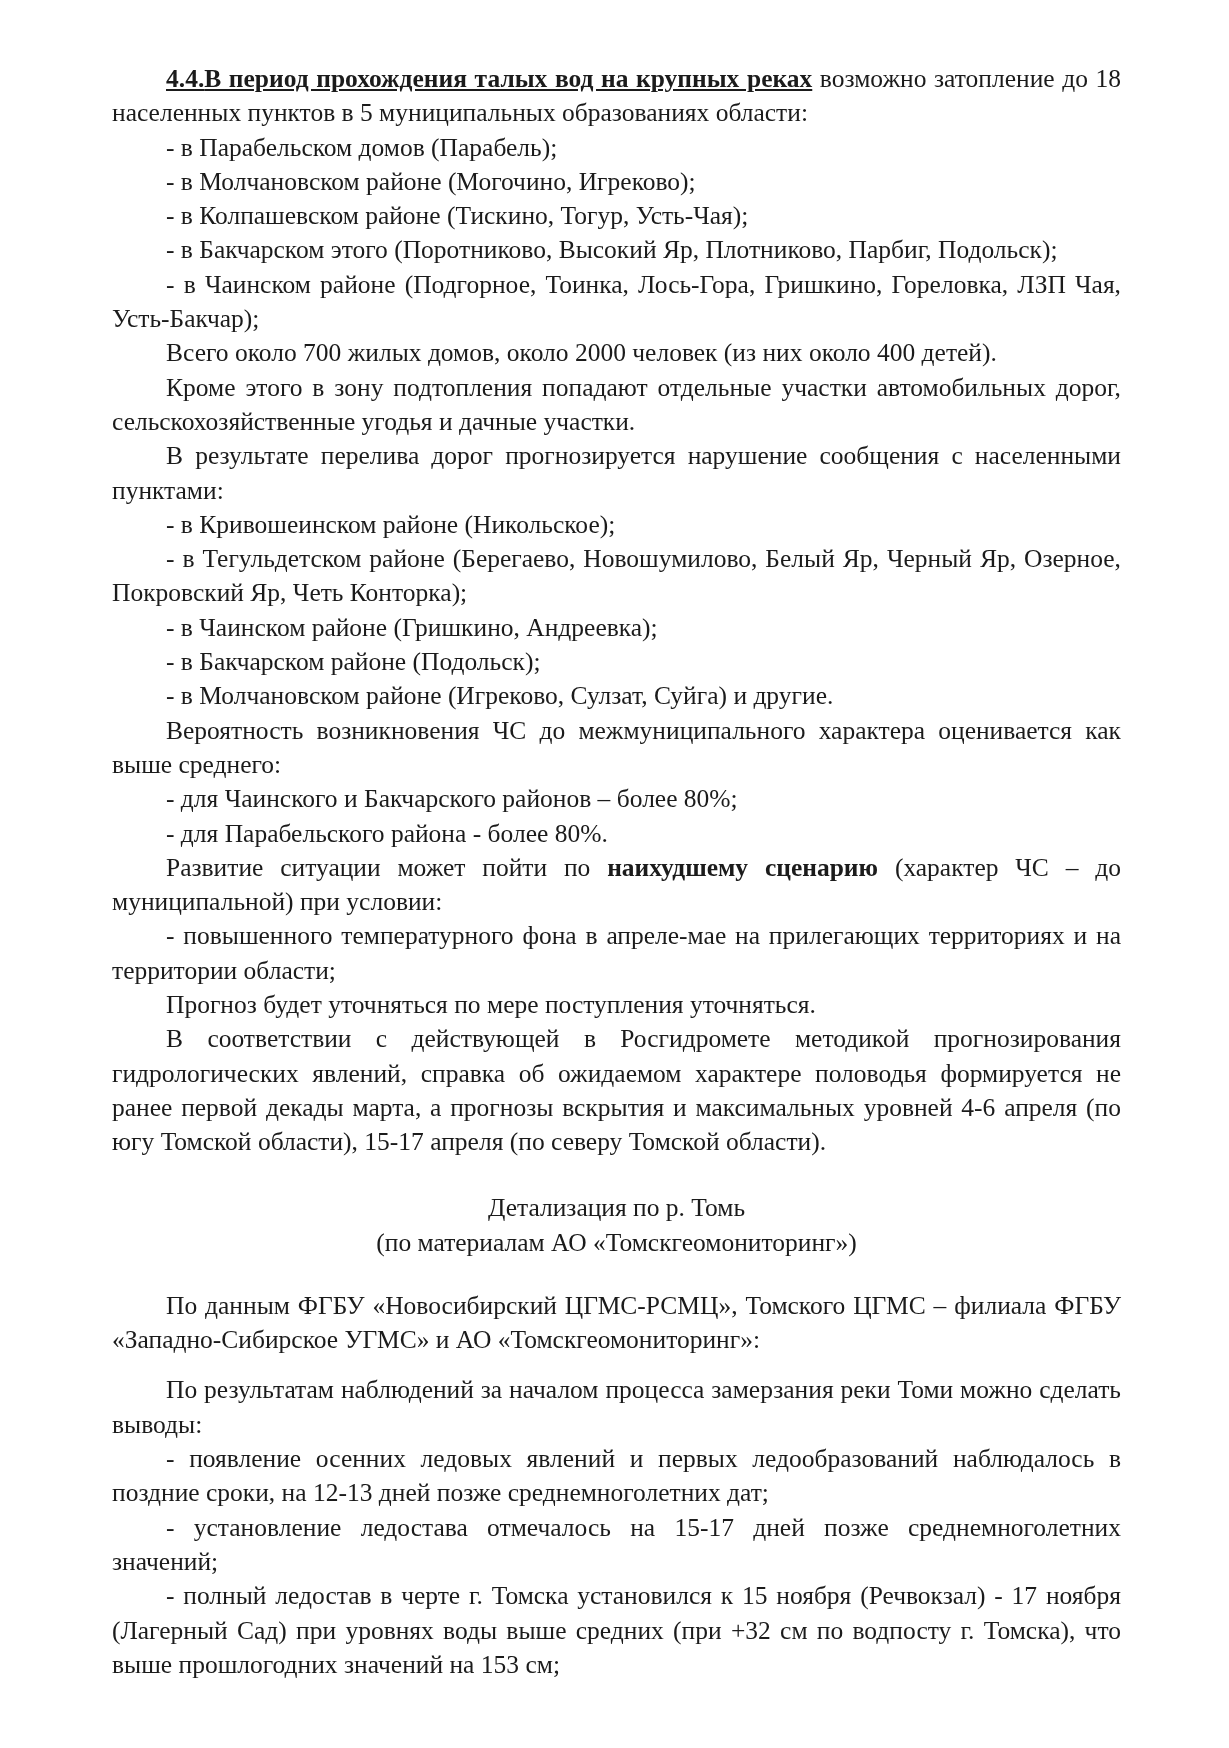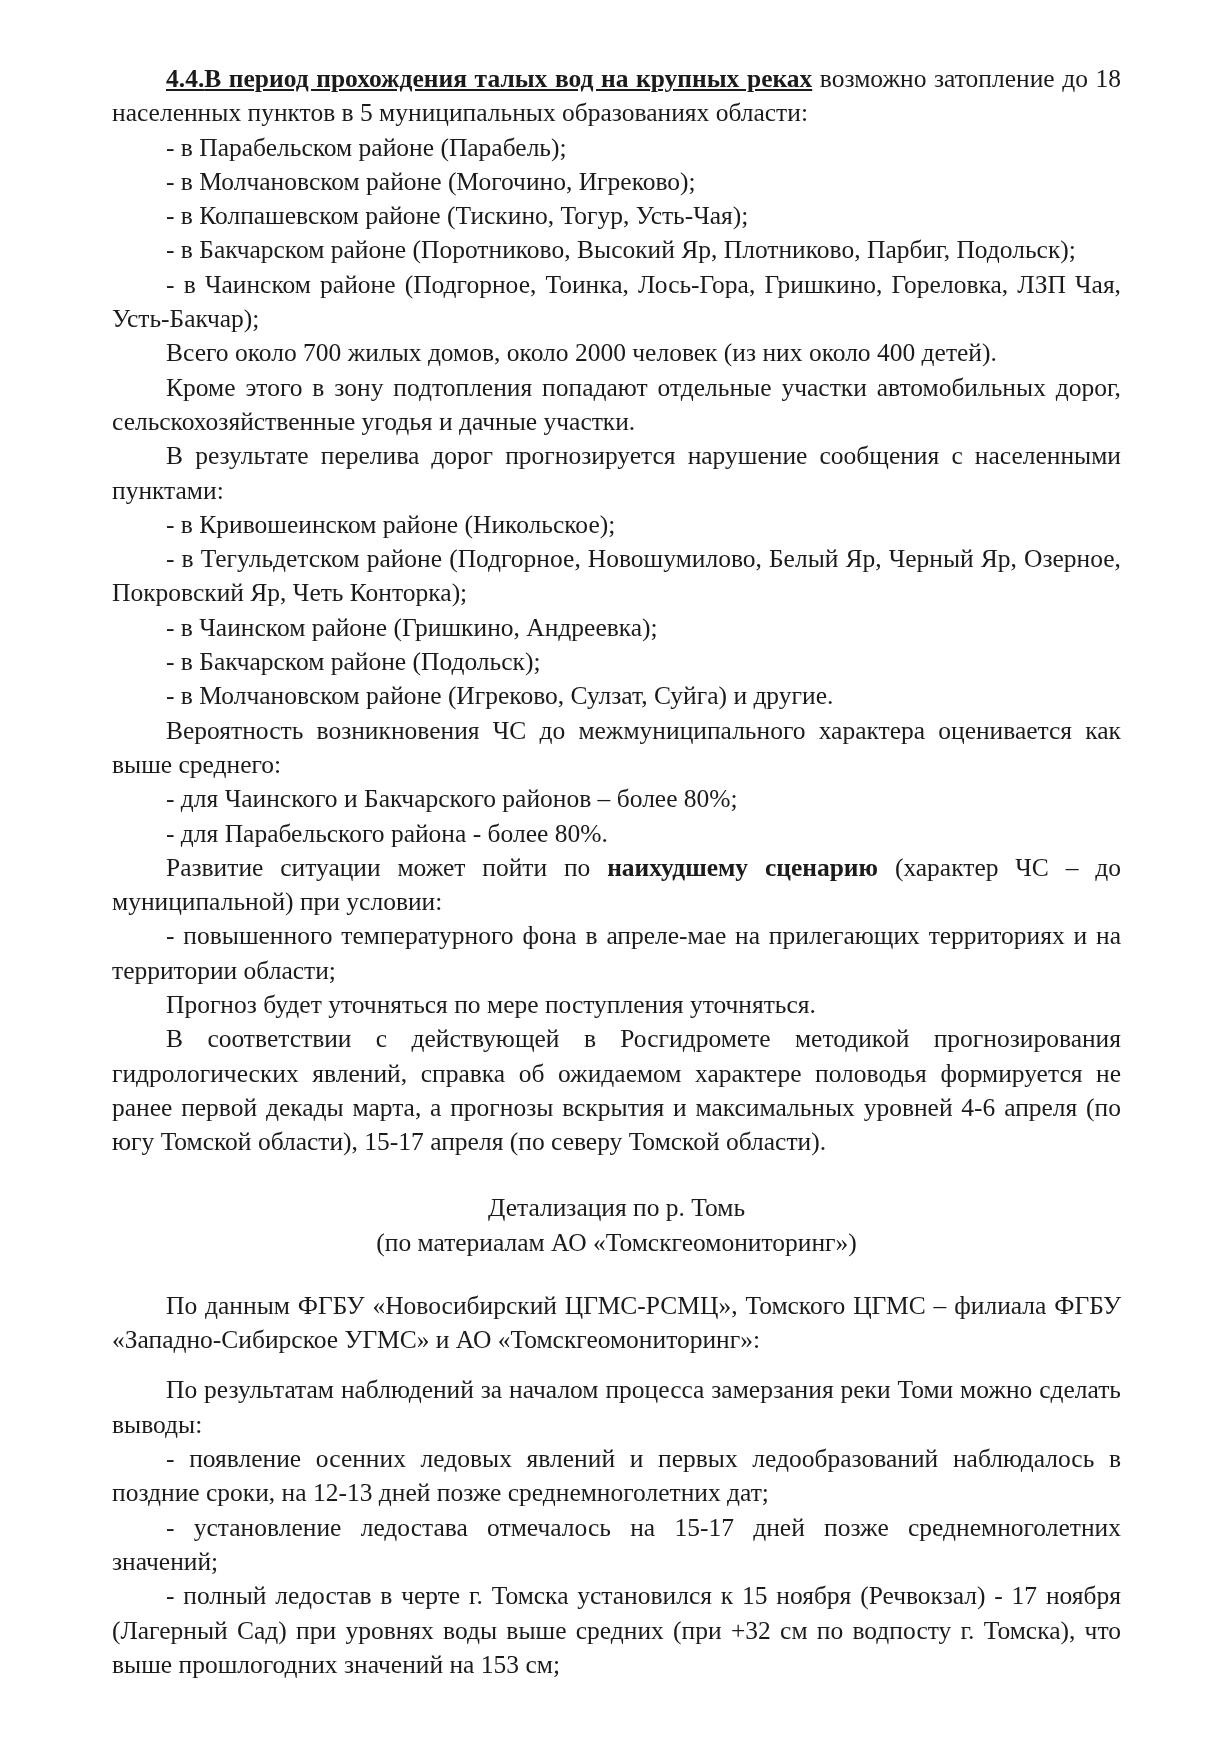--- a/index.html
+++ b/index.html
@@ -51,34 +51,34 @@
 </style>
 </head>
 <body>
 
 <div class="page">
 
   <p>
     <span class="bu">4.4.</span><span class="bu">В период прохождения талых вод  на крупных реках</span><span> возможно затопление  до 18 населенных пунктов в 5 муниципальных образованиях области:</span>
   </p>
 
-  <p class="list">- в Парабельском районе (Парабель);</p>
+  <p class="list">- в Парабельском домов (Парабель);</p>
   <p class="list">- в Молчановском районе (Могочино, Игреково);</p>
   <p class="list">- в Колпашевском районе (Тискино, Тогур, Усть-Чая);</p>
-  <p class="list">- в Бакчарском районе (Поротниково, Высокий Яр, Плотниково, Парбиг, Подольск);</p>
+  <p class="list">- в Бакчарском этого (Поротниково, Высокий Яр, Плотниково, Парбиг, Подольск);</p>
   <p class="list">- в Чаинском районе (Подгорное, Тоинка, Лось-Гора, Гришкино, Гореловка,  ЛЗП Чая, Усть-Бакчар);</p>
 
   <p>Всего около 700 жилых домов, около 2000 человек (из них  около 400 детей).</p>
 
   <p>Кроме этого в зону подтопления  попадают отдельные участки автомобильных дорог, сельскохозяйственные угодья и дачные участки.</p>
 
   <p>В результате перелива дорог прогнозируется нарушение сообщения с населенными пунктами:</p>
 
   <p class="list">- в Кривошеинском районе (Никольское);</p>
-  <p class="list">- в Тегульдетском районе  (Подгорное, Новошумилово, Белый Яр,  Черный Яр, Озерное, Покровский Яр, Четь Конторка);</p>
+  <p class="list">- в Тегульдетском районе  (Берегаево, Новошумилово, Белый Яр,  Черный Яр, Озерное, Покровский Яр, Четь Конторка);</p>
   <p class="list">- в Чаинском районе (Гришкино, Андреевка);</p>
   <p class="list">- в Бакчарском районе (Подольск);</p>
   <p class="list">- в Молчановском районе (Игреково, Сулзат, Суйга) и другие.</p>
 
   <p>Вероятность возникновения ЧС до межмуниципального характера оценивается как выше среднего:</p>
 
   <p class="list">- для Чаинского и Бакчарского районов – более 80%;</p>
   <p class="list">- для Парабельского района - более 80%.</p>
 
   <p>

